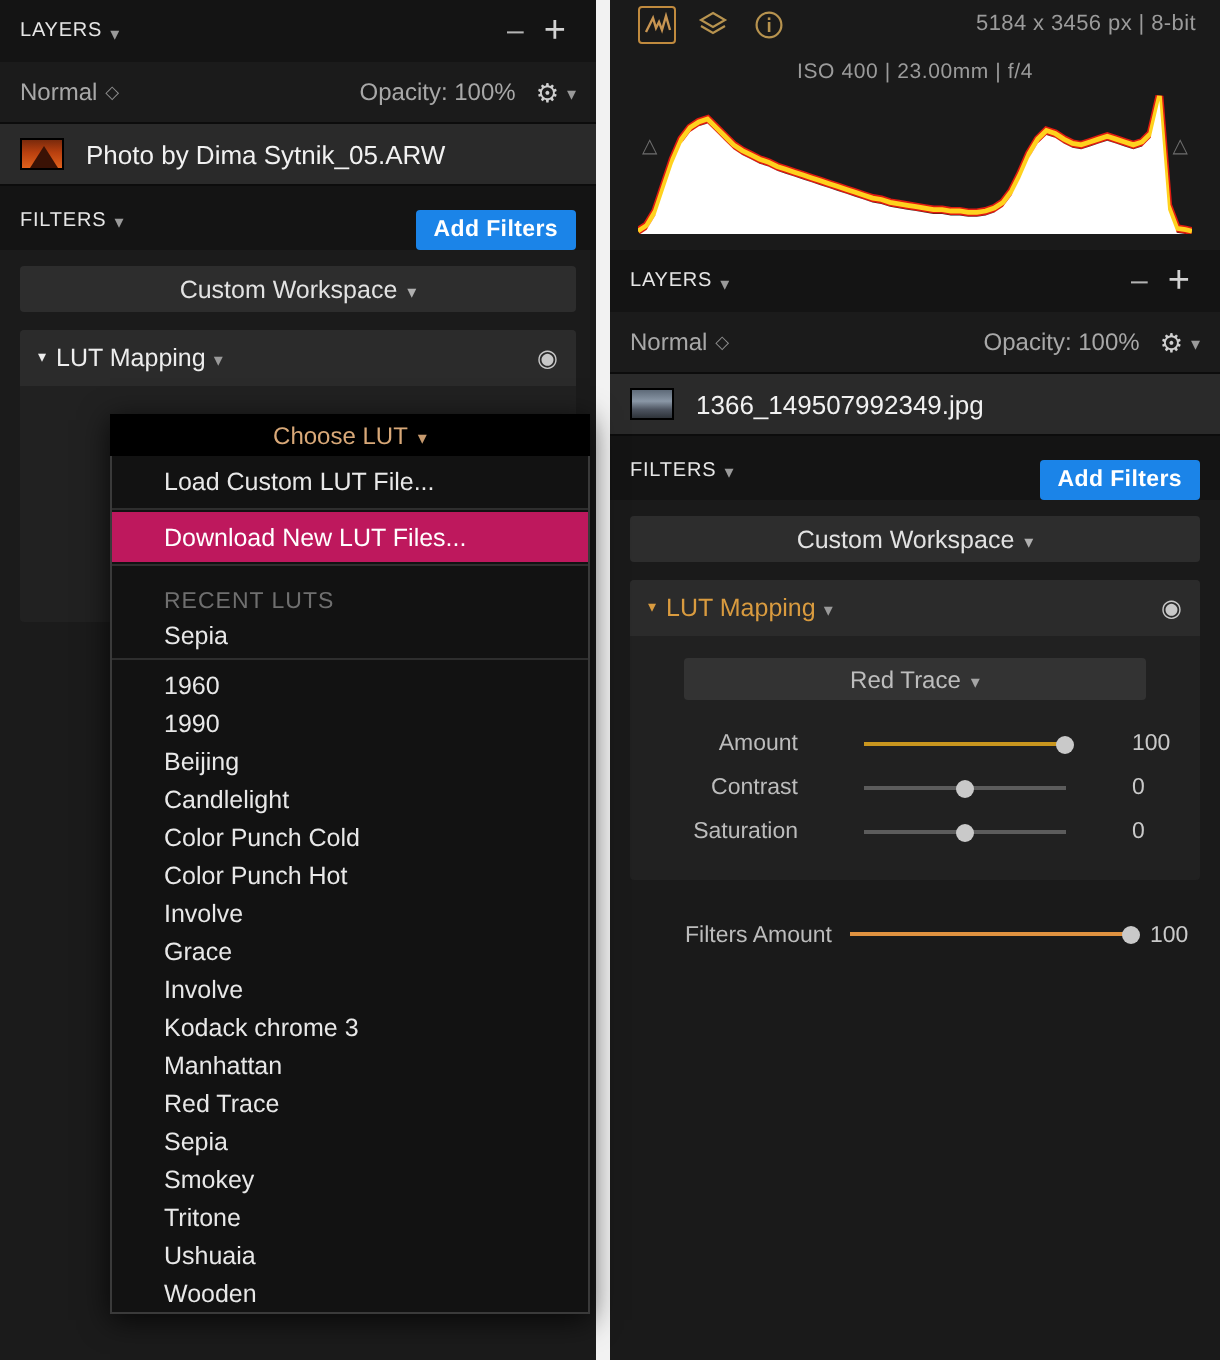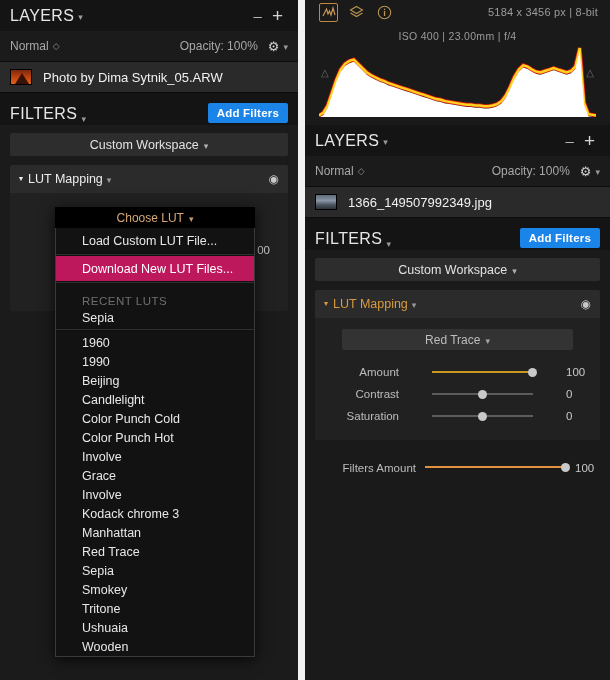--- a/index.html
+++ b/index.html
@@ -16,21 +16,21 @@
   .panel-left{ left:0; width:298px; background:#1b1b1b; }
   .divider{ position:absolute; left:298px; top:0; width:7px; height:680px;
             background:#f2f2f2; }
   .panel-right{ left:305px; width:305px; background:#1a1a1a; }
 
   .sec-head{
     position:relative; height:31px; background:#141414;
     display:flex; align-items:center; padding:0 10px;
   }
   .sec-title{
-    font-size:16px; color:#e6e6e6; letter-spacing:.4px; font-weight:400;
+    font-size:10px; color:#e6e6e6; letter-spacing:.4px; font-weight:400;
   }
   .caret{ color:#9a9a9a; font-size:9px; margin-left:4px; position:relative; top:1px; }
   .spacer{ flex:1 1 auto; }
   .icon-btn{ color:#b4b4b4; font-size:15px; line-height:1; cursor:pointer;
              padding:0 5px; user-select:none; }
   .icon-btn.plus{ font-size:19px; color:#d2d2d2; }
 
   .blendrow{
     height:30px; background:#1b1b1b; display:flex; align-items:center;
     padding:0 10px; font-size:12px; color:#a8a8a8;text-align:right;
@@ -48,22 +48,22 @@
   .thumb.arw{ background:
       linear-gradient(to bottom,#7a2a0c 0%,#b9400f 45%,#e0611c 100%); position:relative; overflow:hidden;}
   .thumb.arw:after{ content:""; position:absolute; left:4px; bottom:0;
       width:14px; height:11px; background:#3a1205;
       clip-path:polygon(50% 0,100% 100%,0 100%); }
   .thumb.jpg{ background:
       linear-gradient(to bottom,#5e6a78 0%,#8a97a6 40%,#4d5460 70%,#2e3339 100%); }
   .layer-name{ font-size:13px; color:#f1f1f1; }
 
   .filters-head{
-    height:32px; background:#141414; display:flex; align-items:flex-end;
-    padding:2px 10px;
+    height:32px; background:#141414; display:flex; align-items:flex-start;
+    padding:12px 10px;
   }
   .addbtn{
     background:#1b84e8; color:#fff; font-size:11.5px; font-weight:bold;
     border:none; border-radius:2px; padding:4px 9px; cursor:pointer;
     letter-spacing:.2px;
   }
 
   .ws-wrap{ padding:8px 10px 0 10px; }
   .ws-btn{
     height:23px; background:#2d2d2d; border-radius:2px; color:#e2e2e2;
@@ -110,21 +110,21 @@
   .hicon.sel{ border:1px solid #c08a3e; border-radius:2px; }
   .hmeta{ margin-left:auto; font-size:11px; color:#9b9b9b; letter-spacing:.2px; }
   .hexif{ text-align:center; font-size:10.5px; color:#9b9b9b; padding:6px 0 3px 0;
           letter-spacing:.3px; }
   .histbox{ position:relative; height:72px; margin:0 14px 8px 14px; }
   .hmark{ position:absolute; top:22px; font-size:10px; color:#6d6d6d; }
   .hmark.l{ left:2px; } .hmark.r{ right:2px; }
 
   
   .dd{
-    position:absolute; left:55px; top:207px; width:200px;
+    position:absolute; left:55px; top:207px; width:240px;
     background:#121212; border:1px solid #3a3a3a; z-index:40;
     box-shadow:0 3px 14px rgba(0,0,0,.75);
   }
   .dd-head{
     height:21px; background:#000; display:flex; align-items:center;
     justify-content:center; font-size:12px; color:#d8a878; cursor:pointer;
     margin:-1px -1px 0 -1px;
   }
   .dd-head .caret{ color:#c79a6e; margin-left:5px; }
   .dd-item{

